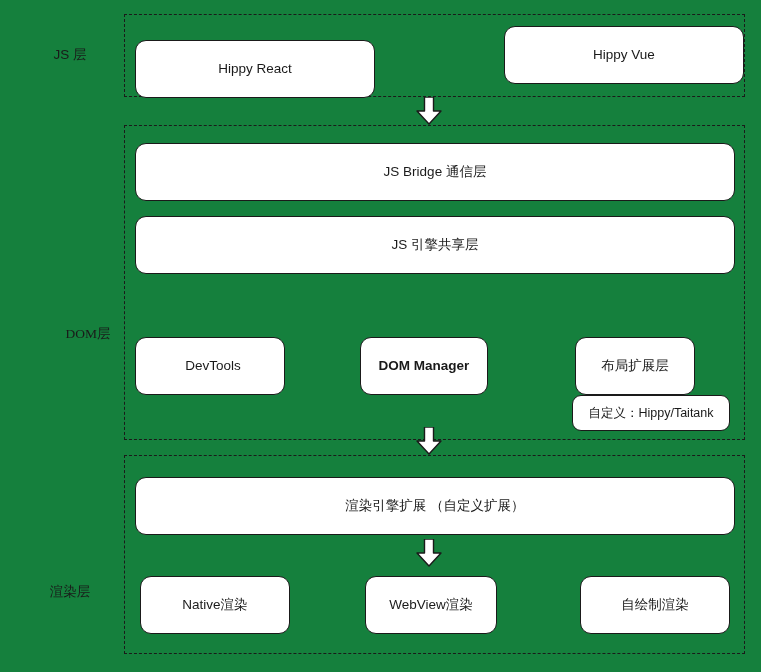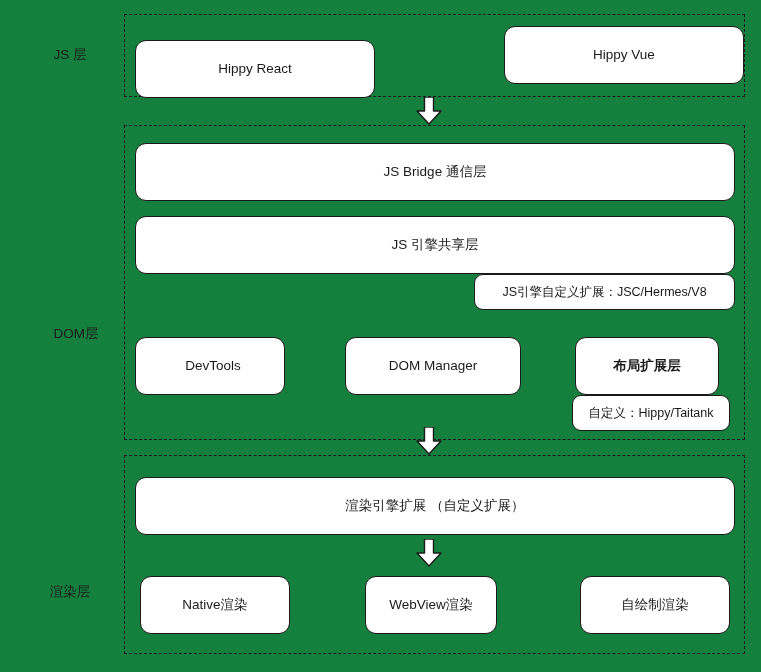--- a/index.html
+++ b/index.html
@@ -73,35 +73,34 @@
   <div class="node" style="left:135px; top:40px; width:240px; height:58px;">Hippy React</div>
 
   <div class="node" style="left:495px; top:26px; width:240px; height:58px;margin-left:9px;">Hippy Vue</div>
 
   <div class="arrow" style="left:414px; top:97px;">
     <svg width="30" height="28" viewBox="0 0 30 28">
       <polygon points="10.5,0 19.5,0 19.5,14 27,14 15,27 3,14 10.5,14" fill="#ffffff" stroke="#1a1a1a" stroke-width="1.4" stroke-linejoin="round"></polygon>
     </svg>
   </div>
 
-  <div class="layer-label" style="left:76px; top:334px;">DOM层</div>
+  <div class="layer-label" style="left:88px; top:334px;font-family:Liberation Serif, serif;">DOM层</div>
 
   <div class="layer-box" style="left:124px; top:125px; width:621px; height:315px;"></div>
 
   <div class="node" style="left:135px; top:136px; width:600px; height:58px;margin-top:7px;">JS Bridge 通信层</div>
 
   <div class="node" style="left:135px; top:216px; width:600px; height:58px;">JS 引擎共享层</div>
 
-  <div class="node small overlay" style="left:474px; top:274px; width:261px; height:36px;">JS引擎自定义扩展：JSC/Hermes/V8</div>
 
   <div class="node" style="left:135px; top:337px; width:150px; height:58px;padding-left:6px;">DevTools</div>
 
-  <div class="node" style="left:345px; top:337px; width:176px; height:58px;">DOM Manager</div>
+  <div class="node" style="left:360px; top:337px; width:128px; height:58px;font-weight:bold;">DOM Manager</div>
 
-  <div class="node" style="left:575px; top:337px; width:144px; height:58px;font-weight:bold;">布局扩展层</div>
+  <div class="node" style="left:575px; top:337px; width:120px; height:58px;">布局扩展层</div>
 
   <div class="node small overlay" style="left:572px; top:395px; width:158px; height:36px;">自定义：Hippy/Taitank</div>
 
   <div class="arrow" style="left:414px; top:427px;">
     <svg width="30" height="28" viewBox="0 0 30 28">
       <polygon points="10.5,0 19.5,0 19.5,14 27,14 15,27 3,14 10.5,14" fill="#ffffff" stroke="#1a1a1a" stroke-width="1.4" stroke-linejoin="round"></polygon>
     </svg>
   </div>
 
   <div class="layer-label" style="left:70px; top:592px;">渲染层</div>

